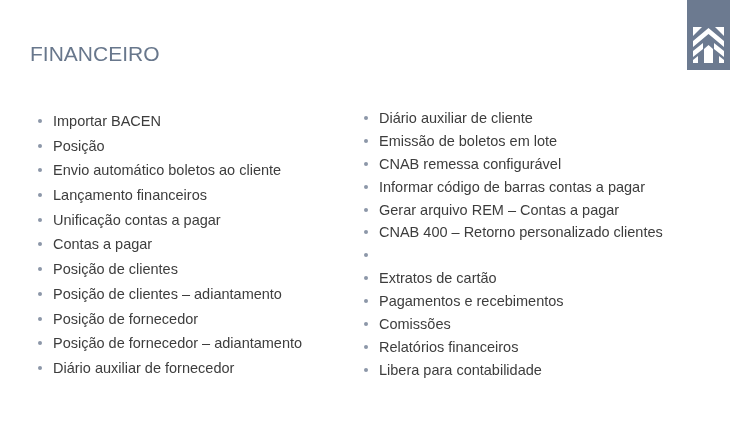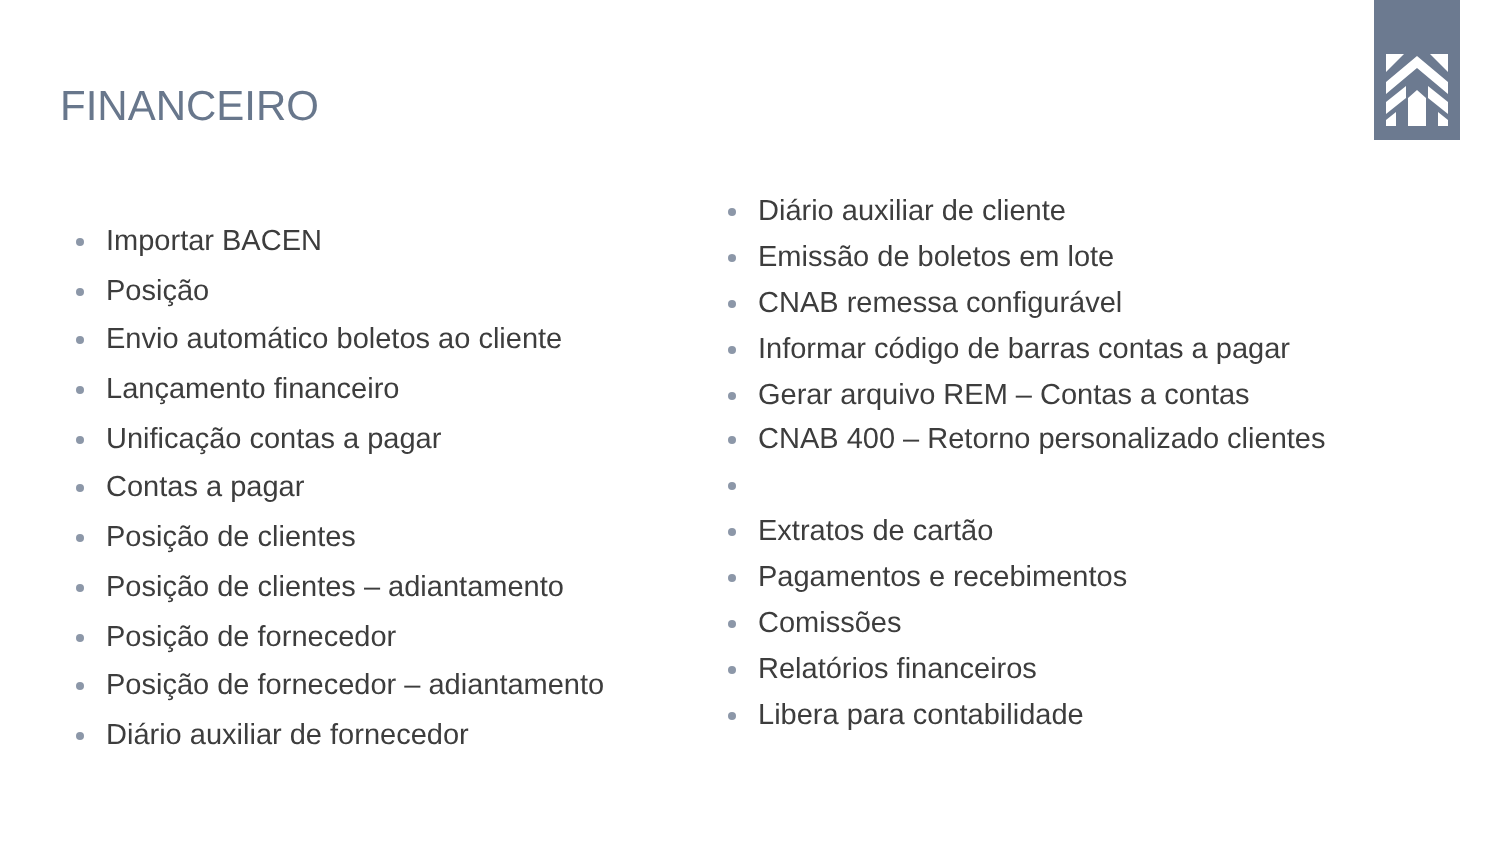--- a/index.html
+++ b/index.html
@@ -11,21 +11,21 @@
       position: absolute; left: 30px; top: 42px;
       font-size: 21px; font-weight: normal; color: #68778c; letter-spacing: 0px;
     }
     .logo-box {
       position: absolute; left: 687px; top: 0px; width: 43px; height: 70px;
       background: #6c7a90;
     }
     .logo-box svg { position: absolute; left: 6px; top: 27px; }
     .col { position: absolute; margin: 12px; padding: 0; list-style: none; }
     .col.left { left: 26px; top: 99px; }
-    .col.right { left: 352px; top: 84px; }
+    .col.right { left: 352px; top: 96px; }
     .col li {
       font-size: 14.5px; color: #3d3d3d; height: 24.7px; line-height: 20px;
       display: flex; align-items: flex-start; white-space: nowrap;
     }
     .col.right li { height: 22.9px; }
     .bullet {
       display: inline-block; width: 4px; height: 4px; border-radius: 50%;
       background: #8c97a8; margin-top: 8px; margin-right: 11px; flex: none;
     }
   </style>
@@ -57,21 +57,21 @@
   <li>
       <span class="bullet"></span>
       <span>Posição</span>
     </li>
   <li>
       <span class="bullet"></span>
       <span>Envio automático boletos ao cliente</span>
     </li>
   <li>
       <span class="bullet"></span>
-      <span>Lançamento financeiro</span>
+      <span>Lançamento financeiros</span>
     </li>
   <li>
       <span class="bullet"></span>
       <span>Unificação contas a pagar</span>
     </li>
   <li>
       <span class="bullet"></span>
       <span>Contas a pagar</span>
     </li>
   <li>
@@ -108,21 +108,21 @@
   <li>
       <span class="bullet"></span>
       <span>CNAB remessa configurável</span>
     </li>
   <li>
       <span class="bullet"></span>
       <span>Informar código de barras contas a pagar</span>
     </li>
   <li>
       <span class="bullet"></span>
-      <span>Gerar arquivo REM – Contas a contas</span>
+      <span>Gerar arquivo REM – Contas a pagar</span>
     </li>
   <li>
       <span class="bullet"></span>
       <span>CNAB 400 – Retorno personalizado clientes</span>
     </li>
   <li>
       <span class="bullet"></span>
     </li>
   <li>
       <span class="bullet"></span>

